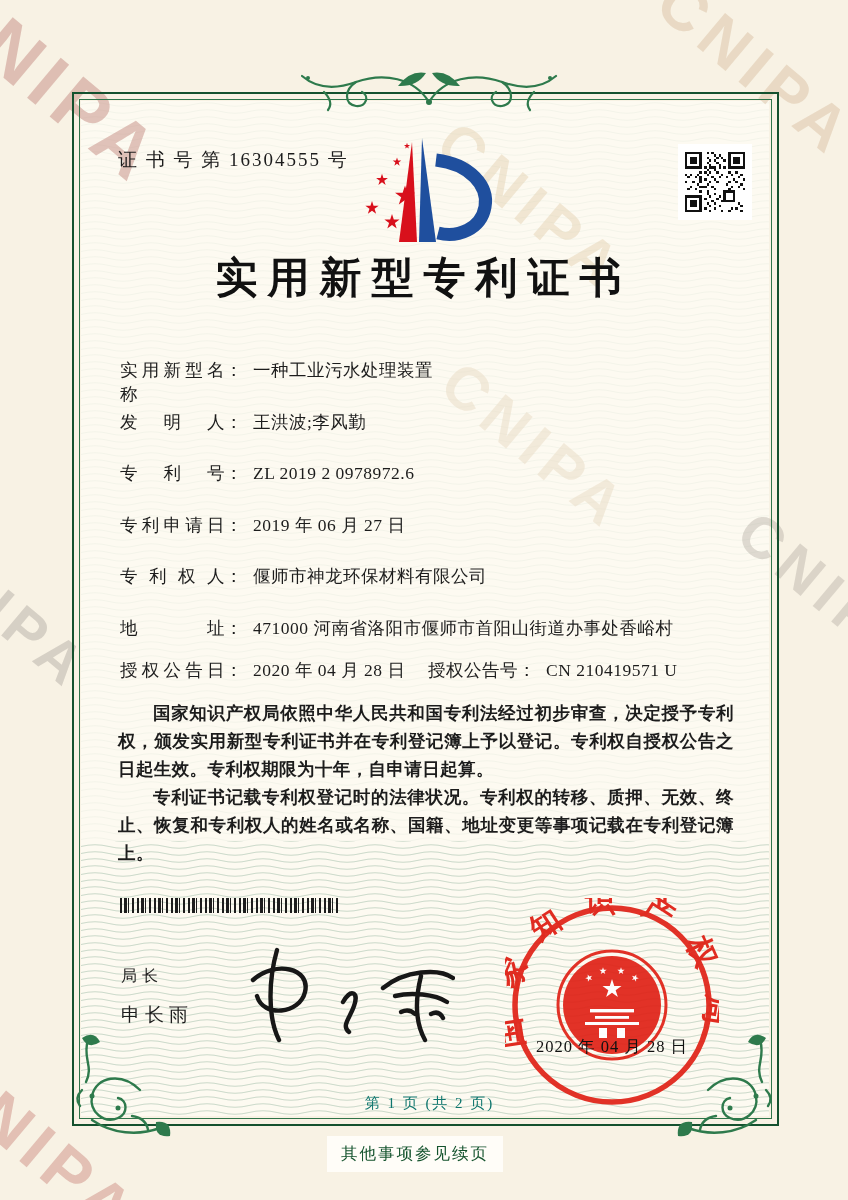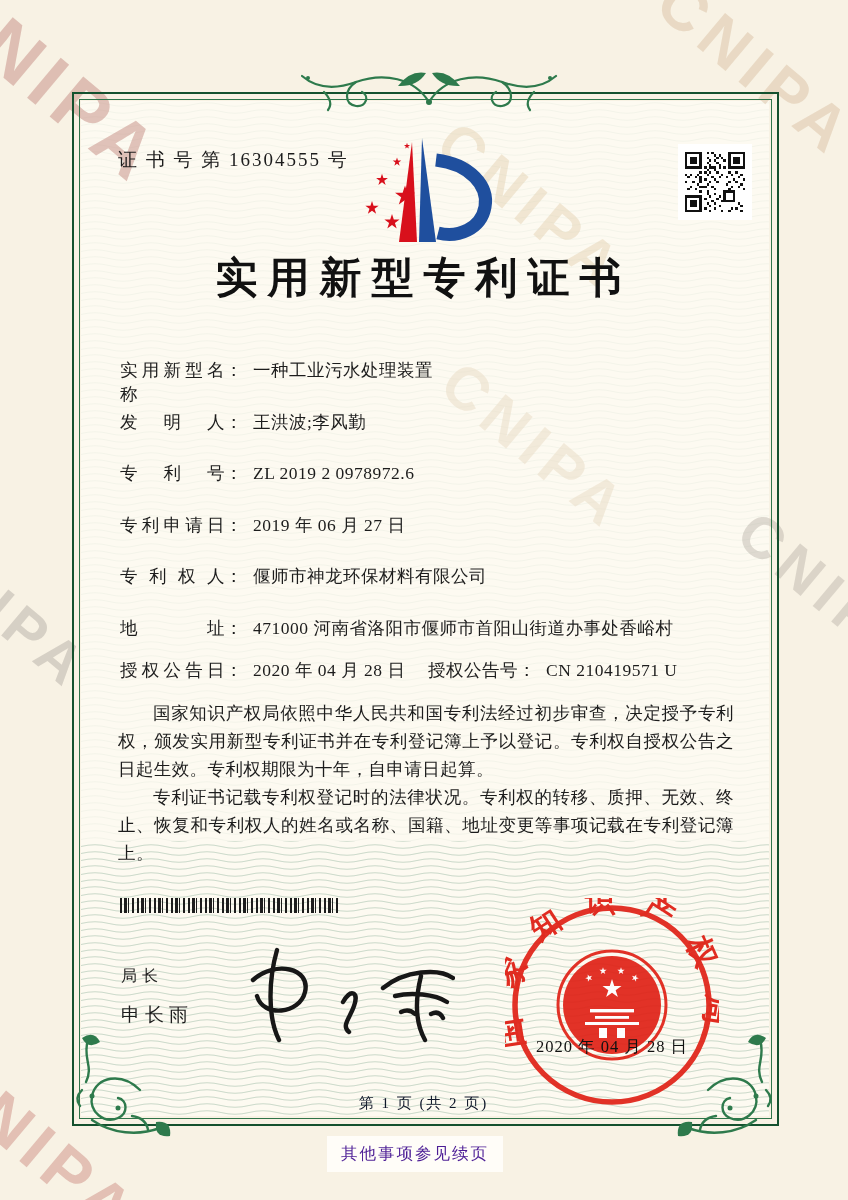--- a/index.html
+++ b/index.html
@@ -33,38 +33,38 @@
          font-size:42px;font-weight:bold;letter-spacing:10px;color:#111;}
   
   .row{position:absolute;left:120px;width:648px;z-index:4;font-size:17.5px;letter-spacing:.5px;}
   .lab{display:inline-block;width:105px;text-align-last:justify;text-align:justify;vertical-align:top;}
   .val{margin-left:10px;}
   .pair2{position:absolute;left:308px;top:0;}
   .pair2 .lab{width:auto;text-align-last:auto;}
   
   .bodytext{position:absolute;left:118px;top:699px;width:616px;z-index:4;font-size:17.5px;
             line-height:28px;text-align:justify;letter-spacing:.4px;}
-  .bodytext p{margin:0;text-indent:2em;}
+  .bodytext p{margin:0;text-indent:2em;font-weight:bold;}
   
   .barcode{position:absolute;left:120px;top:898px;width:218px;height:15px;z-index:4;
            background:repeating-linear-gradient(90deg,#1d1d1d 0 2px,transparent 2px 4px,
            #1d1d1d 4px 7px,transparent 7px 8px,#1d1d1d 8px 9px,transparent 9px 12px,
            #1d1d1d 12px 14px,transparent 14px 17px);}
   
   .signer-title{position:absolute;left:121px;top:966px;z-index:4;font-size:16px;letter-spacing:5px;}
   .signer-name{position:absolute;left:121px;top:1002px;z-index:4;font-size:19px;letter-spacing:5px;}
   .signature{position:absolute;left:225px;top:938px;z-index:4;}
   .seal{position:absolute;left:505px;top:898px;z-index:5;}
   .seal-date{position:absolute;left:505px;top:1036px;width:214px;text-align:center;z-index:6;
              font-size:16.5px;letter-spacing:1px;color:#111;}
   
   .page-info{position:absolute;left:72px;top:1094px;width:703px;text-align:center;z-index:4;
-             font-size:15px;letter-spacing:2px;color:#0f172a;}
+             font-size:15px;letter-spacing:2px;color:#0f766e;padding-left:6px;}
   .cont-note{position:absolute;left:327px;top:1136px;z-index:4;background:#fffdf8;
-             padding:7px 14px;font-size:16.5px;letter-spacing:2px;color:#4c1d95;}
+             padding:7px 14px;font-size:16.5px;letter-spacing:2px;color:#14532d;}
 </style>
 </head>
 <body>
 
 <div class="page">
 
   <svg width="0" height="0" style="position:absolute" aria-hidden="true">
     <defs>
       <path id="star" d="M0,-10 L2.25,-3.09 L9.51,-3.09 L3.64,1.18 L5.88,8.09 L0,3.82 L-5.88,8.09 L-3.64,1.18 L-9.51,-3.09 L-2.25,-3.09 Z"></path>
       <pattern id="wavep" width="56" height="7" patternUnits="userSpaceOnUse">

